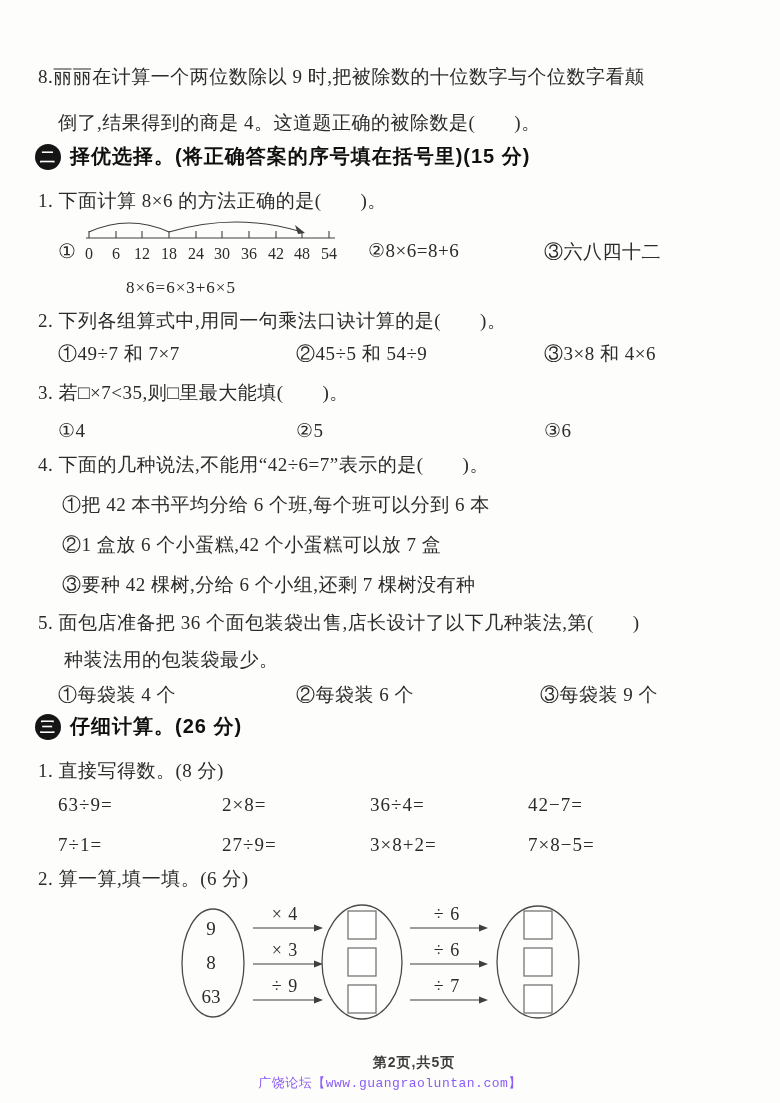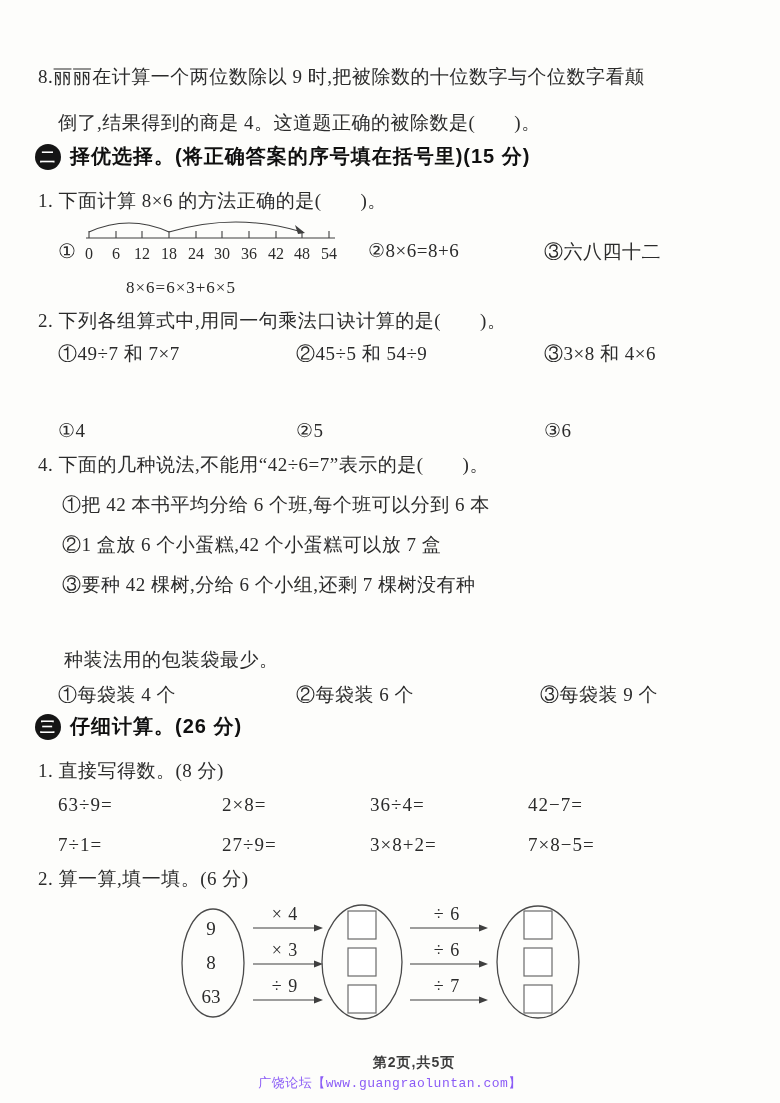--- a/index.html
+++ b/index.html
@@ -83,29 +83,31 @@
 
   <div class="t" style="left:126px;top:278px;font-size:17px;letter-spacing:1px">8×6=6×3+6×5</div>
   <div class="t" style="left:368px;top:239px">②8×6=8+6</div>
   <div class="t" style="left:544px;top:239px">③六八四十二</div>
 
   <div class="t" style="left:38px;top:308px">2. 下列各组算式中,用同一句乘法口诀计算的是(　　)。</div>
   <div class="t" style="left:58px;top:341px">①49÷7 和 7×7</div>
   <div class="t" style="left:296px;top:341px">②45÷5 和 54÷9</div>
   <div class="t" style="left:544px;top:341px">③3×8 和 4×6</div>
 
+  <div class="t" style="left:38px;top:380px">3. 若□×7&lt;35,则□里最大能填(　　)。</div>
   <div class="t" style="left:58px;top:419px">①4</div>
   <div class="t" style="left:296px;top:419px">②5</div>
   <div class="t" style="left:544px;top:419px">③6</div>
 
   <div class="t" style="left:38px;top:452px">4. 下面的几种说法,不能用“42÷6=7”表示的是(　　)。</div>
   <div class="t" style="left:62px;top:492px">①把 42 本书平均分给 6 个班,每个班可以分到 6 本</div>
   <div class="t" style="left:62px;top:532px">②1 盒放 6 个小蛋糕,42 个小蛋糕可以放 7 盒</div>
   <div class="t" style="left:62px;top:572px">③要种 42 棵树,分给 6 个小组,还剩 7 棵树没有种</div>
 
+  <div class="t" style="left:38px;top:610px">5. 面包店准备把 36 个面包装袋出售,店长设计了以下几种装法,第(　　)</div>
   <div class="t" style="left:64px;top:647px">种装法用的包装袋最少。</div>
   <div class="t" style="left:58px;top:682px">①每袋装 4 个</div>
   <div class="t" style="left:296px;top:682px">②每袋装 6 个</div>
   <div class="t" style="left:540px;top:682px">③每袋装 9 个</div>
 
   <div class="h" style="left:35px;top:713px">
     <span class="icon-circle">三</span>
     <span>仔细计算。(26 分)</span>
   </div>
 

